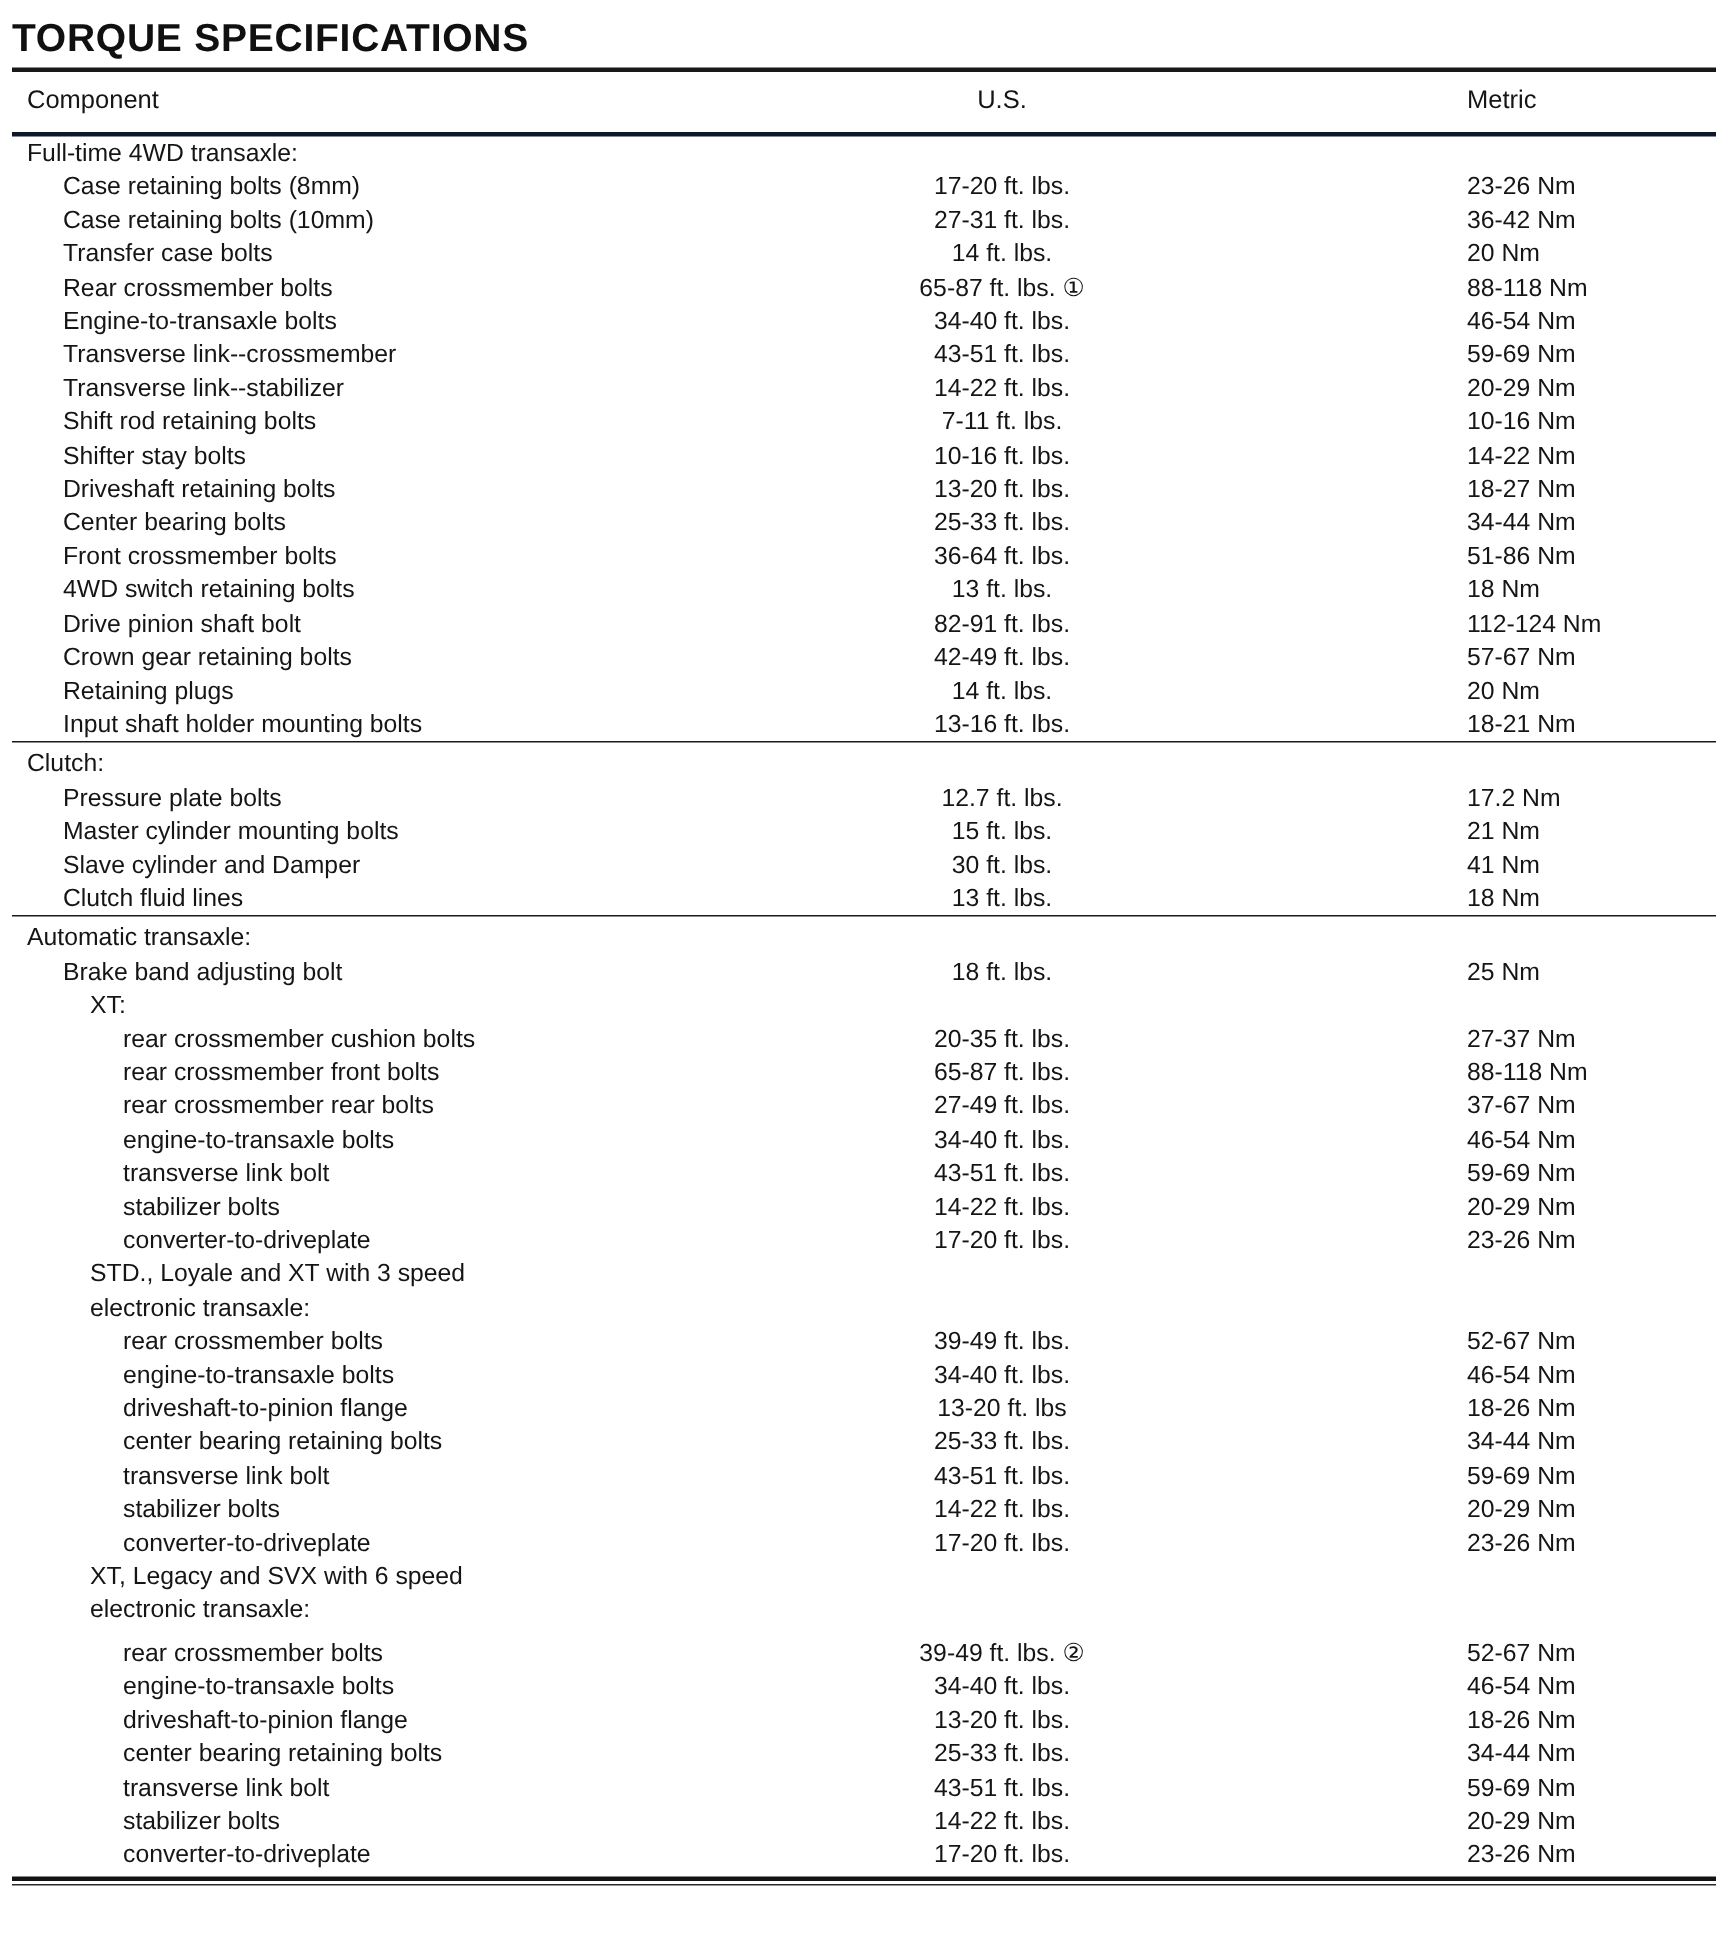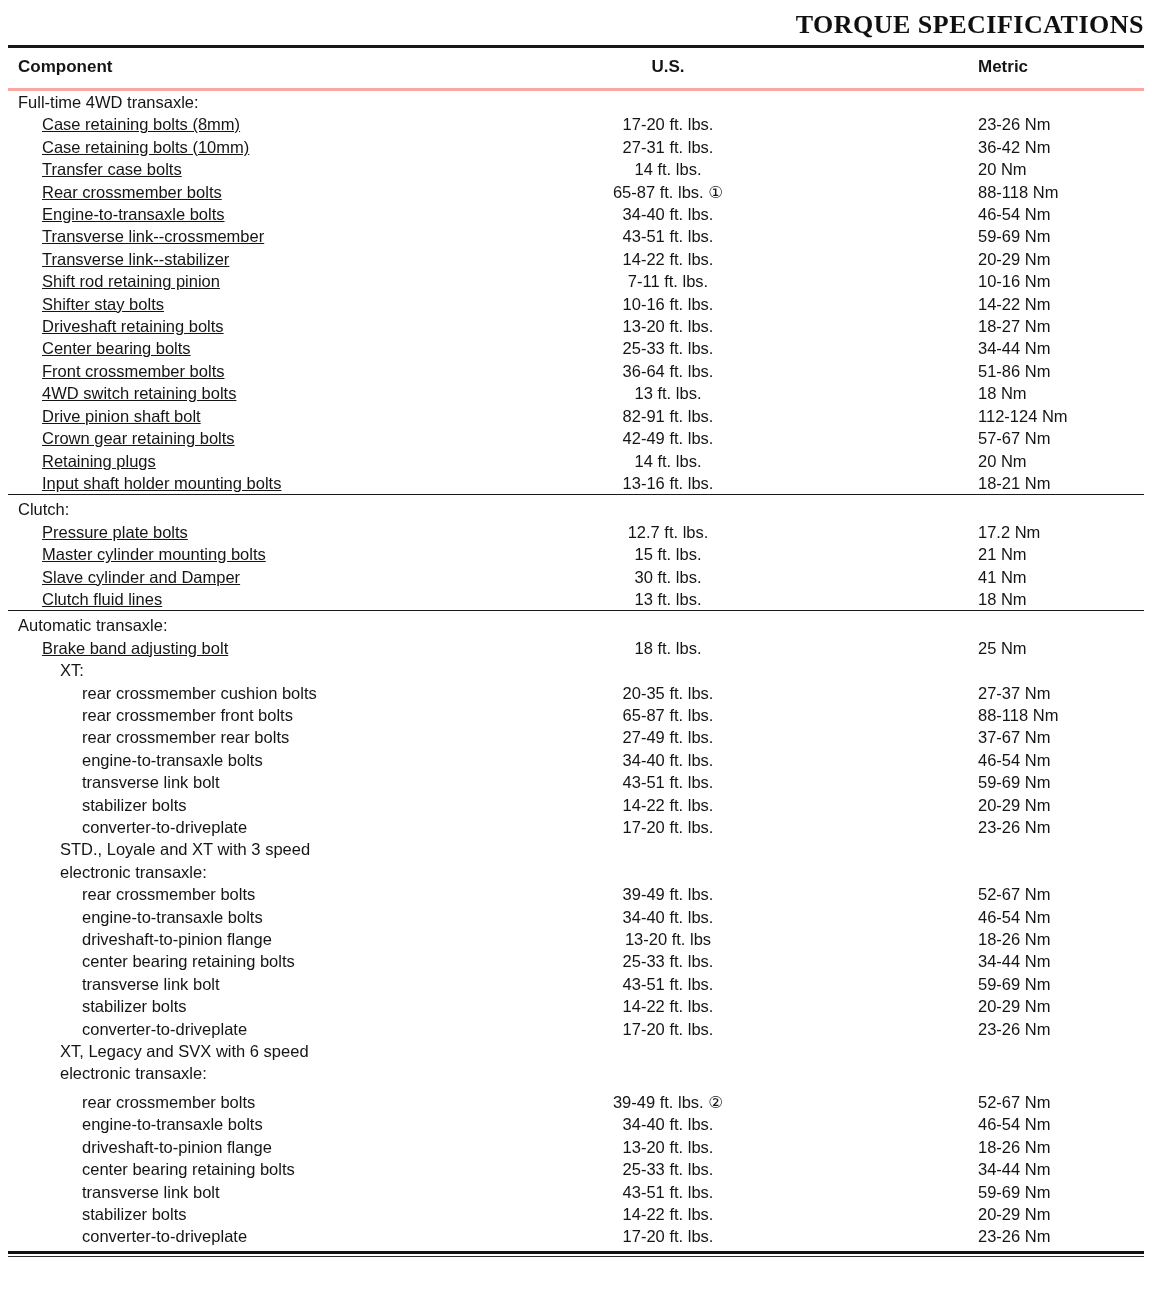--- a/index.html
+++ b/index.html
@@ -12,42 +12,41 @@
     height: 1295px;
     overflow: hidden;
     font-family: "Liberation Sans", "DejaVu Sans", sans-serif;
     color: #151515;
   }
   .page {
     padding: 10px 8px 0 8px;
     box-sizing: border-box;
   }
   .doc-title {
-    text-align: right;
+    text-align: left;
     font-weight: bold;
     font-size: 26px;
     line-height: 30px;
     letter-spacing: 0.5px;
     margin-bottom: 5px;
     color: #101010;
-    font-family: Liberation Serif, serif;
   }
   table.spec-table {
     border-collapse: collapse;
     table-layout: fixed;
     width: 1136px;
   }
   col.c1 { width: 490px; }
   col.c2 { width: 340px; }
   col.c3 { width: 306px; }
 
   thead th {
     border-top: 3px solid #181818;
-    border-bottom: 3px solid #fca5a5;
-    font-weight: bold;
+    border-bottom: 3px solid #0f172a;
+    font-weight: normal;
     font-size: 17px;
     line-height: 18px;
     padding: 10px 0 12px 0;
     color: #151515;
   }
   th.th-comp   { text-align: left; padding-left: 10px; }
   th.th-us     { text-align: center; }
   th.th-metric { text-align: left; padding-left: 140px; }
 
   td {
@@ -56,21 +55,21 @@
     padding: 0;
     white-space: nowrap;
     overflow: hidden;
     color: #151515;
   }
   td.comp   { text-align: left; }
   td.us     { text-align: center; }
   td.metric { text-align: left; padding-left: 140px; }
 
   td.indent-0 { padding-left: 10px; }
-  td.indent-1 { padding-left: 34px; text-decoration: underline; }
+  td.indent-1 { padding-left: 34px; }
   td.indent-2 { padding-left: 52px; }
   td.indent-3 { padding-left: 74px; }
 
   tbody.sec + tbody.sec tr:first-child td {
     border-top: 1.5px solid #1a1a1a;
     padding-top: 3px;
   }
   tbody.sec tr.gap-above td { padding-top: 6px; }
 
   .bottom-rule {
@@ -137,21 +136,21 @@
           <td class="comp indent-1">Transverse link--crossmember</td>
           <td class="us">43-51 ft. lbs.</td>
           <td class="metric">59-69 Nm</td>
         </tr>
         <tr>
           <td class="comp indent-1">Transverse link--stabilizer</td>
           <td class="us">14-22 ft. lbs.</td>
           <td class="metric">20-29 Nm</td>
         </tr>
         <tr>
-          <td class="comp indent-1">Shift rod retaining pinion</td>
+          <td class="comp indent-1">Shift rod retaining bolts</td>
           <td class="us">7-11 ft. lbs.</td>
           <td class="metric">10-16 Nm</td>
         </tr>
         <tr>
           <td class="comp indent-1">Shifter stay bolts</td>
           <td class="us">10-16 ft. lbs.</td>
           <td class="metric">14-22 Nm</td>
         </tr>
         <tr>
           <td class="comp indent-1">Driveshaft retaining bolts</td>

